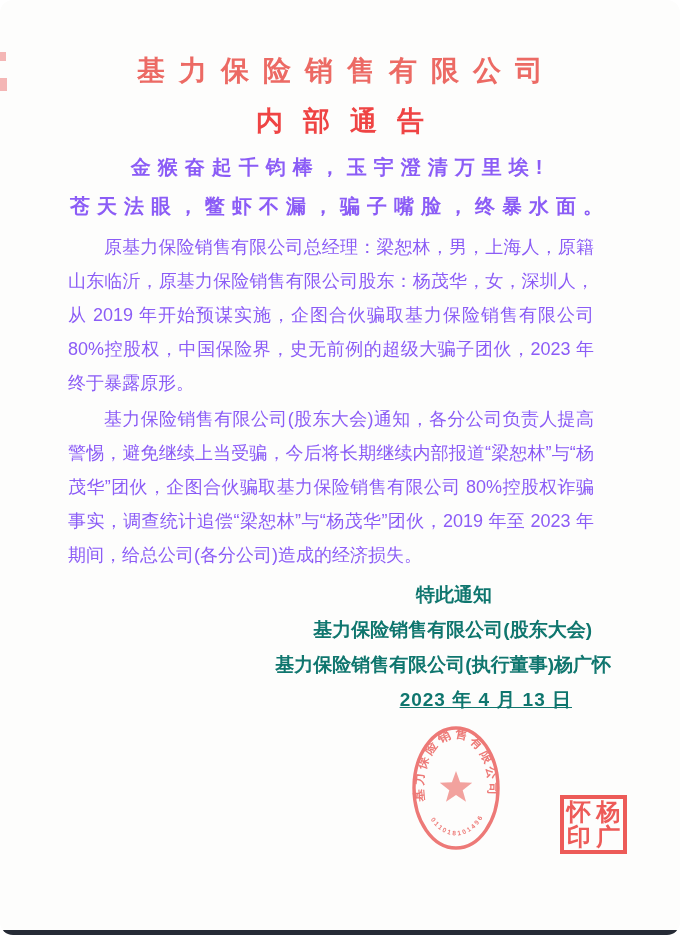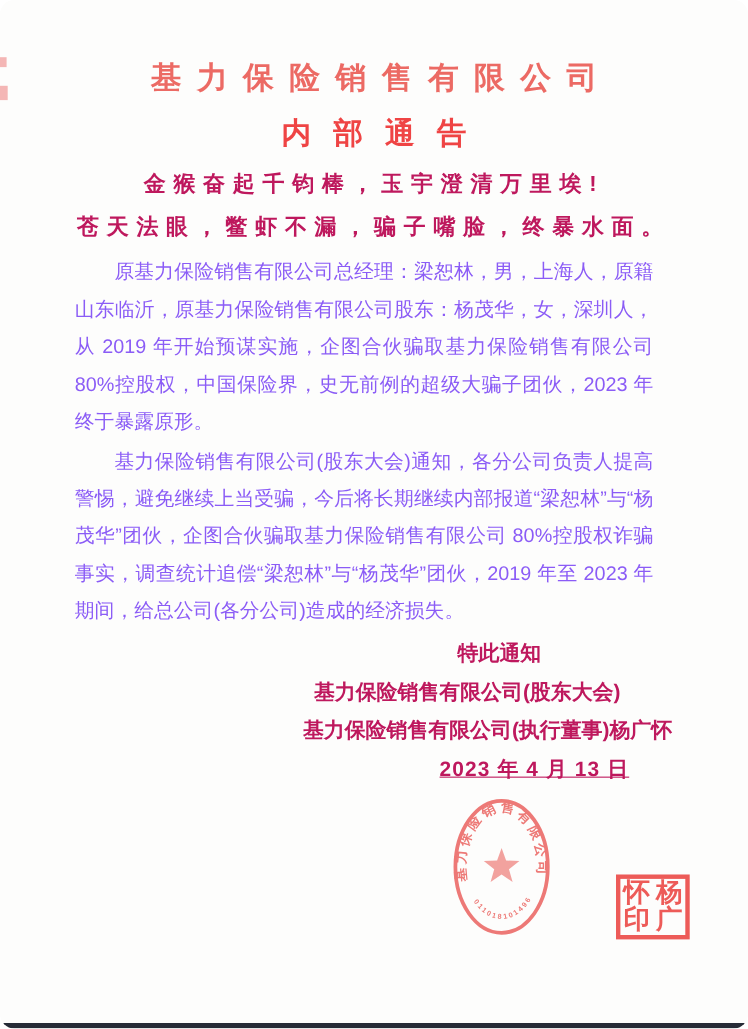--- a/index.html
+++ b/index.html
@@ -36,21 +36,21 @@
     text-indent: 20px;
     white-space: nowrap;
   }
 
   .intro-line {
     margin-top: 15px;
     text-align: center;
     font-size: 20px;
     font-weight: bold;
     letter-spacing: 7px;
-    color: #be185d;
+    color: #8b5cf6;
     white-space: nowrap;
   }
   .intro-line.second { margin-top: 12px; }
 
   .body-block {
     margin: 10px 64px 0 68px;
     width: 526px;
     font-size: 18px;
     line-height: 34px;
     text-align: justify;
@@ -59,25 +59,25 @@
   .body-block p {
     text-indent: 2em;
     margin-bottom: 2px;
   }
 
   .closing-block {
     margin-top: 5px;
     font-size: 19px;
     font-weight: bold;
     line-height: 35px;
-    color: #be185d;
+    color: #0f766e;
   }
   .closing-block .line { text-align: right; white-space: nowrap; }
   .closing-line   { padding-right: 188px; }
-  .signature-1    { padding-right: 116px; }
+  .signature-1    { padding-right: 88px; }
   .signature-2    { padding-right: 69px; }
   .date-line      { padding-right: 108px; letter-spacing: 1px; text-decoration: underline; }
 
   
   .round-seal {
     position: absolute;
     left: 408px;
     top: 722px;
     width: 96px;
     height: 132px;

